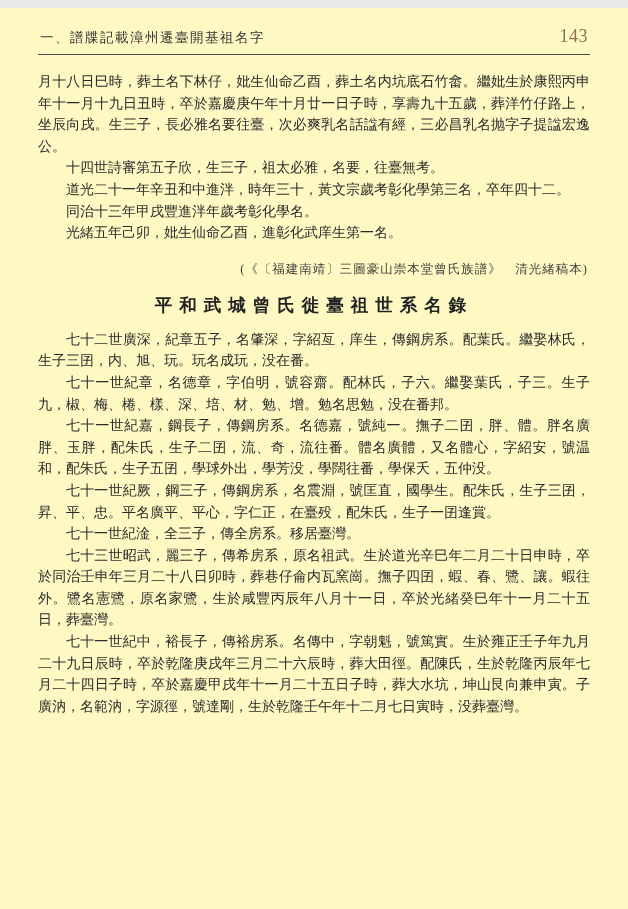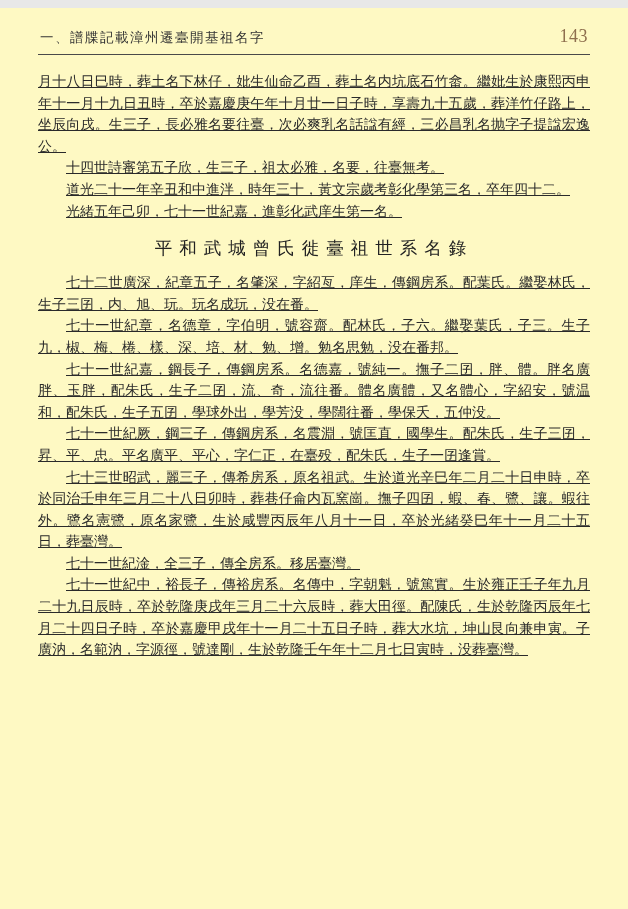--- a/index.html
+++ b/index.html
@@ -28,62 +28,64 @@
     letter-spacing:0.5px;
     color:var(--pagenum-color,#8e6f4e);
     font-size:18px;
   }
   .body-text{
     margin-top:16px;
     font-size:14px;
     line-height:21.6px;
     text-align:justify;
   }
-  p.para{margin:0;padding:0;text-decoration:underline;}
+  p.para{margin:0;padding:0;}
   p.indent{text-indent:2em;}
   .citation{
     margin:15px 2px 0 0;
     font-size:12.5px;
     text-align:right;
     color:#3d3d3d;
     letter-spacing:1px;
     line-height:20px;
   }
   .section-title{
     margin:13px 0 11px 0;
     text-align:center;
     font-size:17.5px;
-    font-weight:normal;
+    font-weight:bold;
     letter-spacing:7px;
     color:#222;
     line-height:26px;
   }
 </style>
 </head>
 <body>
 
 <div class="page" style="--text-color: #2a2a2a; --pagenum-color: #8e6f4e;">
 
   <div class="running-head">
     <span class="rh-title">一、譜牒記載漳州遷臺開基祖名字</span>
     <span class="pagenum">143</span>
   </div>
 
   <div class="body-text">
 
     <p class="para">月十八日巳時，葬土名下林仔，妣生仙命乙酉，葬土名内坑底石竹畲。繼妣生於康熙丙申年十一月十九日丑時，卒於嘉慶庚午年十月廿一日子時，享壽九十五歲，葬洋竹仔路上，坐辰向戌。生三子，長必雅名要往臺，次必爽乳名話諡有經，三必昌乳名抛字子提諡宏逸公。</p>
     <p class="para indent">十四世詩審第五子欣，生三子，祖太必雅，名要，往臺無考。</p>
     <p class="para indent">道光二十一年辛丑和中進泮，時年三十，黃文宗歲考彰化學第三名，卒年四十二。</p>
-    <p class="para indent">光緒五年己卯，七十一世紀嘉，進彰化武庠生第一名。</p>
+    <p class="para indent">同治十三年甲戌豐進泮年歲考彰化學名。</p>
+    <p class="para indent">光緒五年己卯，妣生仙命乙酉，進彰化武庠生第一名。</p>
 
+    <p class="citation">(《〔福建南靖〕三圖豪山崇本堂曾氏族譜》　清光緒稿本)</p>
 
     <h2 class="section-title">平和武城曾氏徙臺祖世系名錄</h2>
 
     <p class="para indent">七十二世廣深，紀章五子，名肇深，字紹亙，庠生，傳鋼房系。配葉氏。繼娶林氏，生子三囝，内、旭、玩。玩名成玩，没在番。</p>
     <p class="para indent">七十一世紀章，名德章，字伯明，號容齋。配林氏，子六。繼娶葉氏，子三。生子九，椒、梅、棬、樣、深、培、材、勉、增。勉名思勉，没在番邦。</p>
     <p class="para indent">七十一世紀嘉，鋼長子，傳鋼房系。名德嘉，號純一。撫子二囝，胖、體。胖名廣胖、玉胖，配朱氏，生子二囝，流、奇，流往番。體名廣體，又名體心，字紹安，號温和，配朱氏，生子五囝，學球外出，學芳没，學闊往番，學保夭，五仲没。</p>
     <p class="para indent">七十一世紀厥，鋼三子，傳鋼房系，名震淵，號匡直，國學生。配朱氏，生子三囝，昇、平、忠。平名廣平、平心，字仁正，在臺殁，配朱氏，生子一囝逢賞。</p>
+    <p class="para indent">七十一世紀淦，全三子，傳全房系。移居臺灣。</p>
     <p class="para indent">七十三世昭武，麗三子，傳希房系，原名祖武。生於道光辛巳年二月二十日申時，卒於同治壬申年三月二十八日卯時，葬巷仔侖内瓦窯崗。撫子四囝，蝦、春、鷺、讓。蝦往外。鷺名憲鷺，原名家鷺，生於咸豐丙辰年八月十一日，卒於光緒癸巳年十一月二十五日，葬臺灣。</p>
-    <p class="para indent">七十一世紀淦，全三子，傳全房系。移居臺灣。</p>
     <p class="para indent">七十一世紀中，裕長子，傳裕房系。名傳中，字朝魁，號篤實。生於雍正壬子年九月二十九日辰時，卒於乾隆庚戌年三月二十六辰時，葬大田徑。配陳氏，生於乾隆丙辰年七月二十四日子時，卒於嘉慶甲戌年十一月二十五日子時，葬大水坑，坤山艮向兼申寅。子廣汭，名範汭，字源徑，號達剛，生於乾隆壬午年十二月七日寅時，没葬臺灣。</p>
 
   </div>
 </div>
 
 </body></html>

